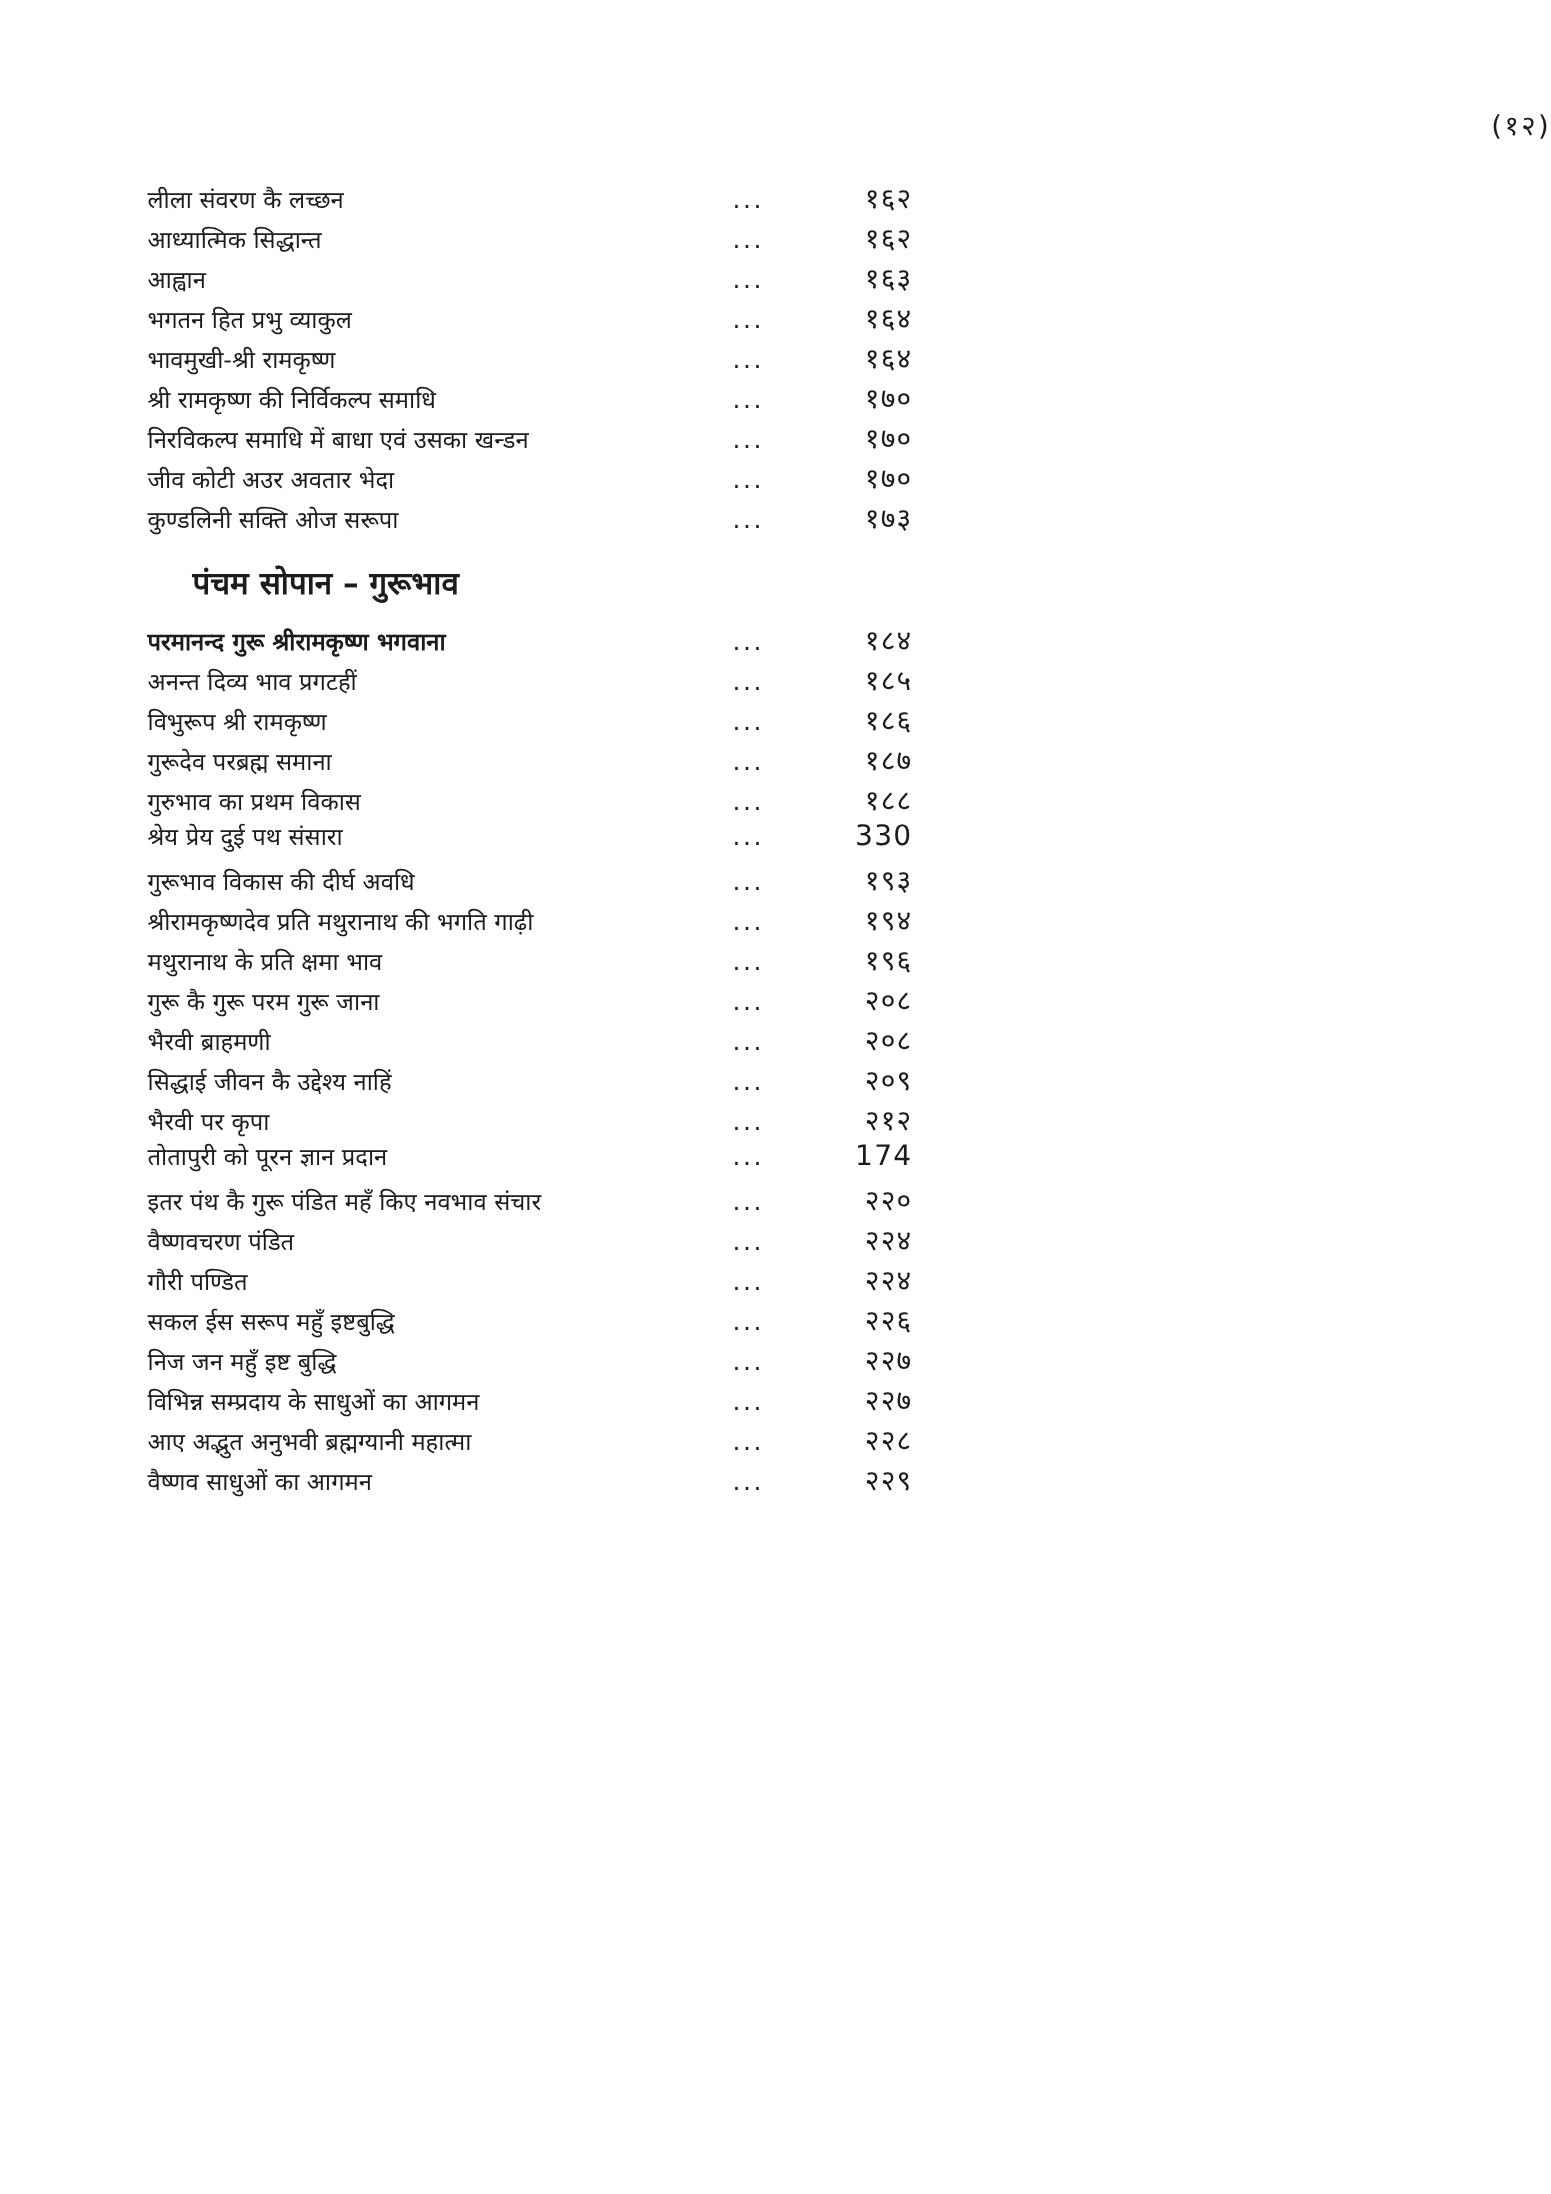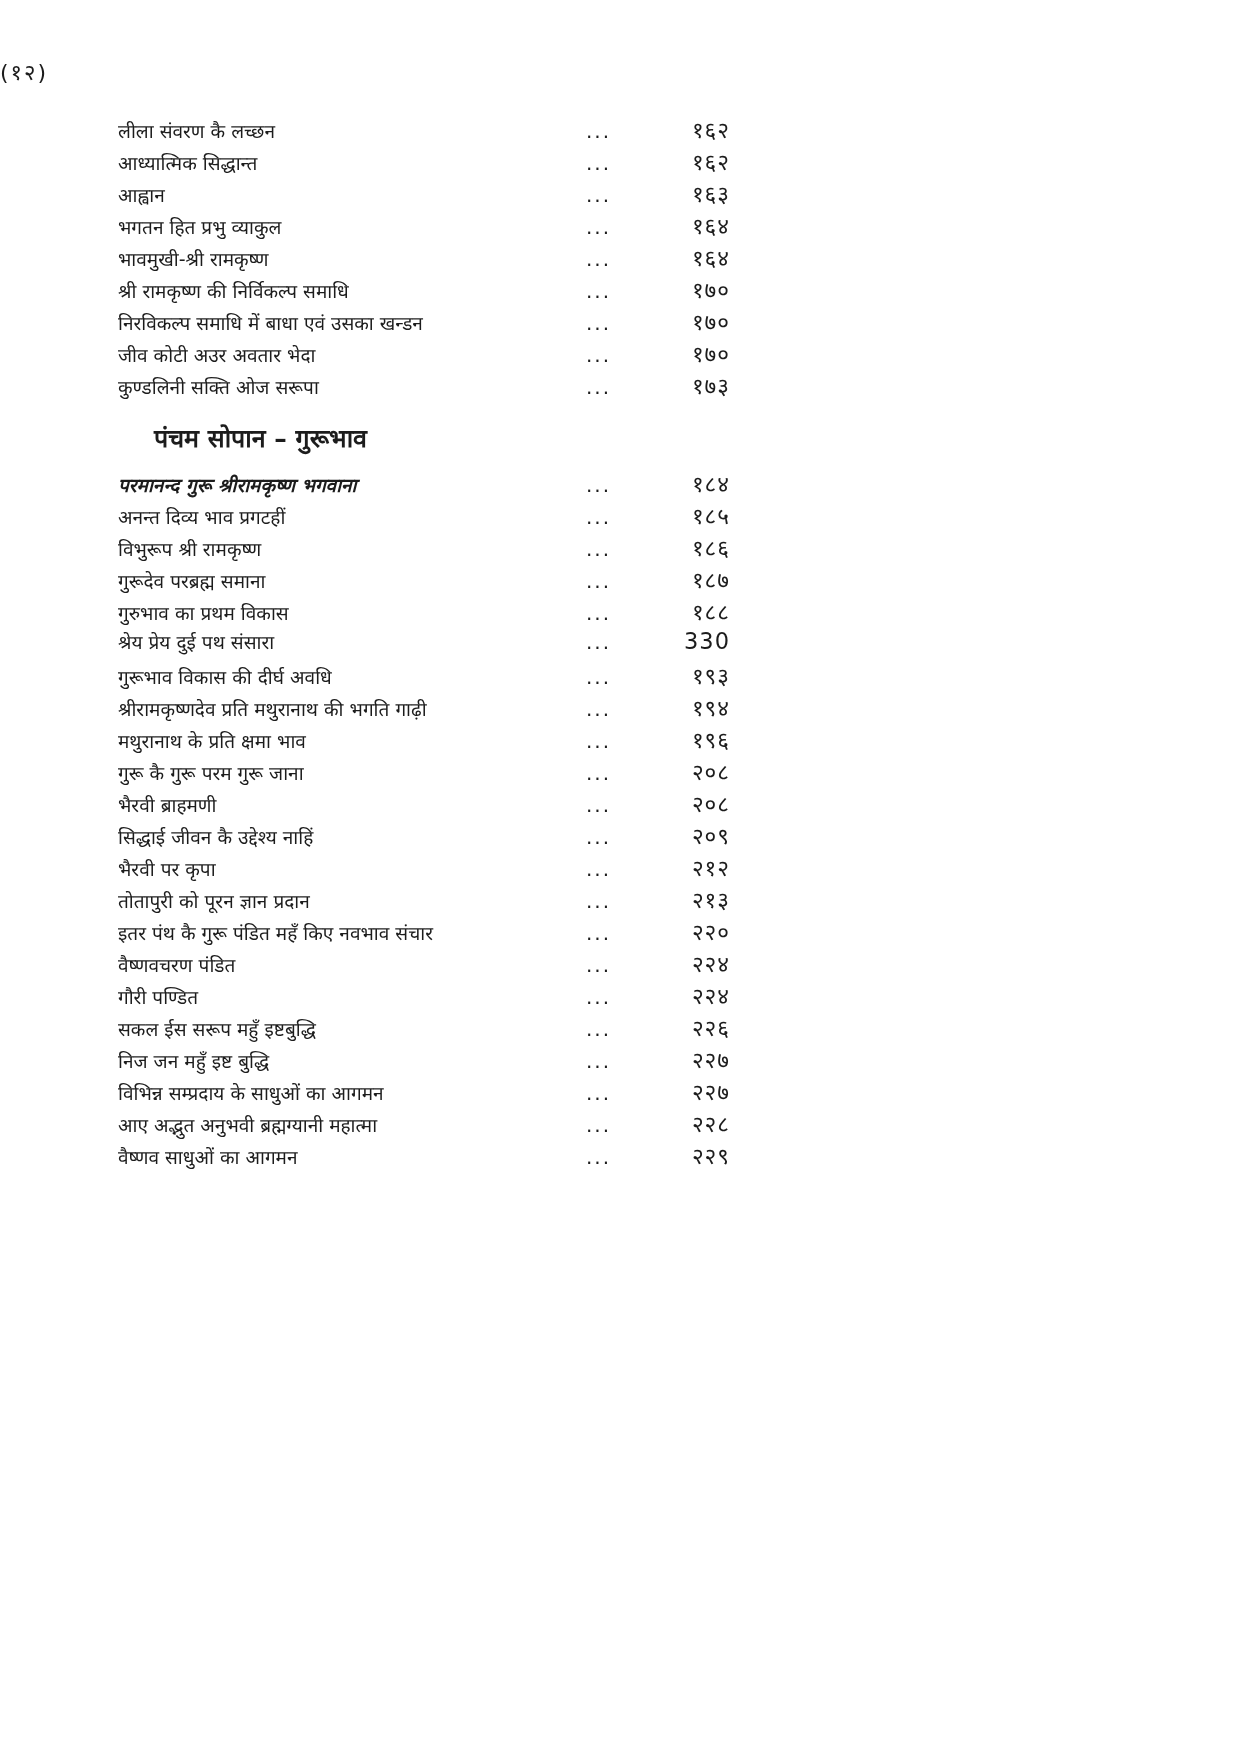--- a/index.html
+++ b/index.html
@@ -8,42 +8,42 @@
     position: relative;
     width: 1241px;
     height: 1755px;
     margin: 0 auto;
     background: #ffffff;
     color: #1c1c1c;
     font-family: "DejaVu Sans", sans-serif;
     overflow: hidden;
   }
   .folio {
-    padding-top: 56px;
-    text-align: left;
+    padding-top: 84px;
+    text-align: right;
     font-size: 22px;
     letter-spacing: 2px;
   }
   .toc {
     margin: 28px 0 0 118px;
     width: 612px;
   }
   .toc-row {
     display: flex;
     align-items: baseline;
     height: 32px;
   }
   .entry-title {
     width: 468px;
     flex: 0 0 468px;
     font-size: 19px;
     white-space: nowrap;
     overflow: visible;
   }
-  .entry-title.bold { font-weight: bold; font-style: italic; }
+  .entry-title.bold { font-weight: bold; }
   .dots-leader {
     flex: 0 0 52px;
     font-size: 20px;
     letter-spacing: 2px;
     color: #1c1c1c;
   }
   .entry-page {
     flex: 1 1 auto;
     text-align: right;
     font-size: 22.5px;
@@ -170,21 +170,21 @@
         <span class="entry-page">२०९</span>
       </div>
       <div class="toc-row">
         <span class="entry-title">भैरवी पर कृपा</span>
         <span class="dots-leader">...</span>
         <span class="entry-page">२१२</span>
       </div>
       <div class="toc-row">
         <span class="entry-title">तोतापुरी को पूरन ज्ञान प्रदान</span>
         <span class="dots-leader">...</span>
-        <span class="entry-page">२१३</span>
+        <span class="entry-page">174</span>
       </div>
       <div class="toc-row">
         <span class="entry-title">इतर पंथ कै गुरू पंडित महँ किए नवभाव संचार</span>
         <span class="dots-leader">...</span>
         <span class="entry-page">२२०</span>
       </div>
       <div class="toc-row">
         <span class="entry-title">वैष्णवचरण पंडित</span>
         <span class="dots-leader">...</span>
         <span class="entry-page">२२४</span>

